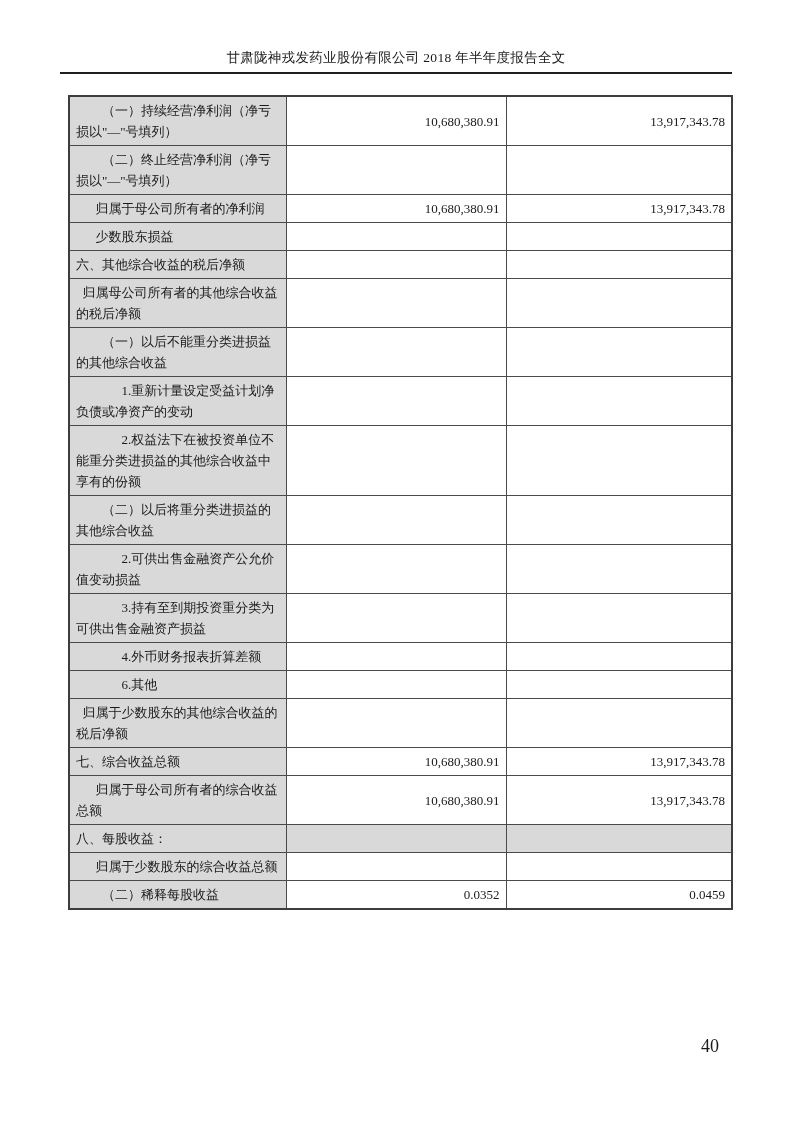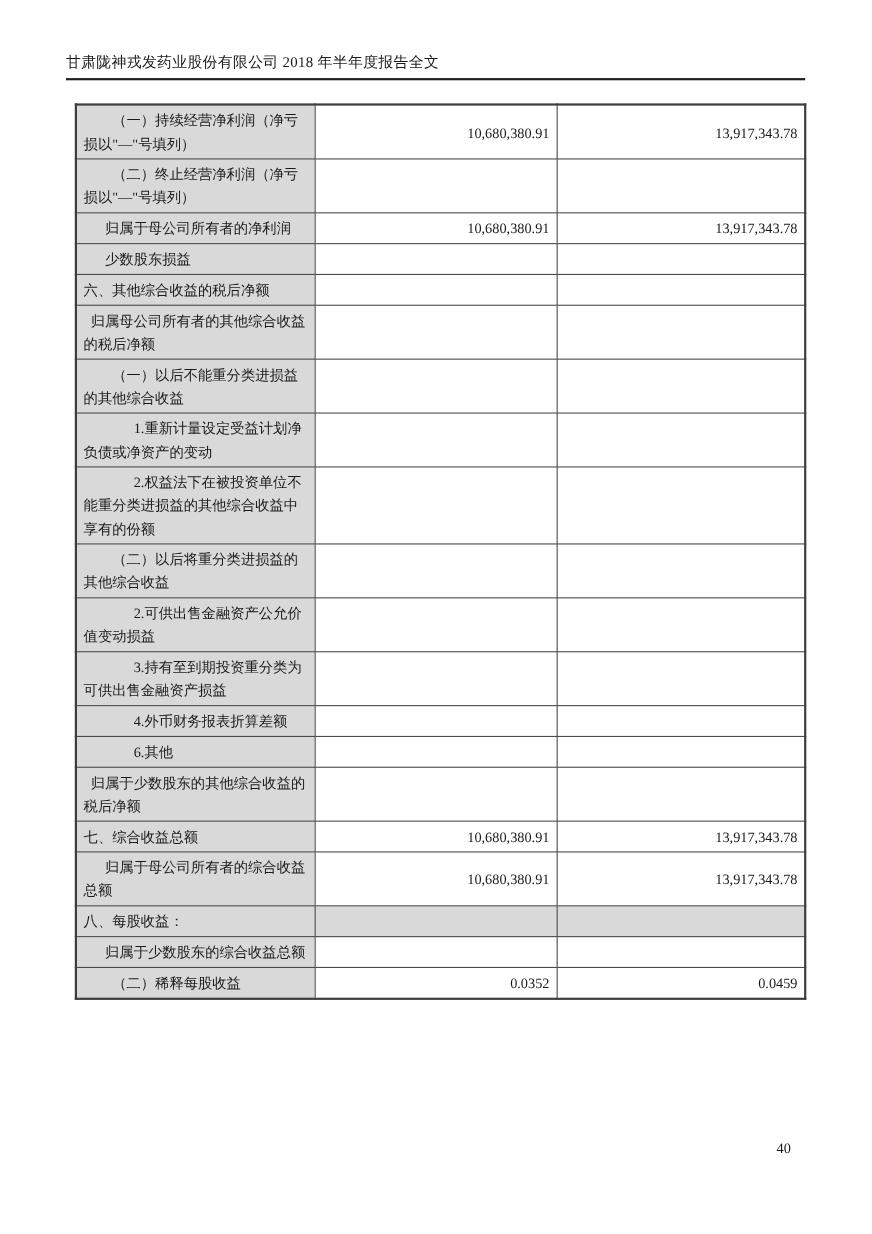--- a/index.html
+++ b/index.html
@@ -9,21 +9,21 @@
     height: 1122px;
     position: relative;
     font-family: "Liberation Serif", "DejaVu Serif", serif;
     color: #1a1a1a;
     overflow: hidden;
   }
   .doc-header {
     margin: 0 61px 0 60px;
     padding-top: 48px;
     padding-bottom: 5px;
-    text-align: left;
+    text-align: center;
     border-bottom: 2px solid #1f1f1f;
   }
   .doc-header .title {
     font-size: 13.5px;
     letter-spacing: 0.3px;
     white-space: nowrap;
   }
   table.fin {
     border-collapse: collapse;
     table-layout: fixed;
@@ -44,21 +44,21 @@
   td.val.shaded { background: #d9d9d9; }
   .ind-0  { text-indent: 0; }
   .ind-05 { text-indent: 0.5em; }
   .ind-1  { text-indent: 1.5em; }
   .ind-2  { text-indent: 2em; }
   .ind-3  { text-indent: 3.5em; }
   .page-footer {
     position: absolute;
     top: 1036px;
     right: 74px;
-    font-size: 13px;
+    font-size: 18px;
   }
 </style>
 </head>
 <body>
 
 <div class="doc-header">
   <span class="title">甘肃陇神戎发药业股份有限公司 2018 年半年度报告全文</span>
 </div>
 
 <table class="fin">

